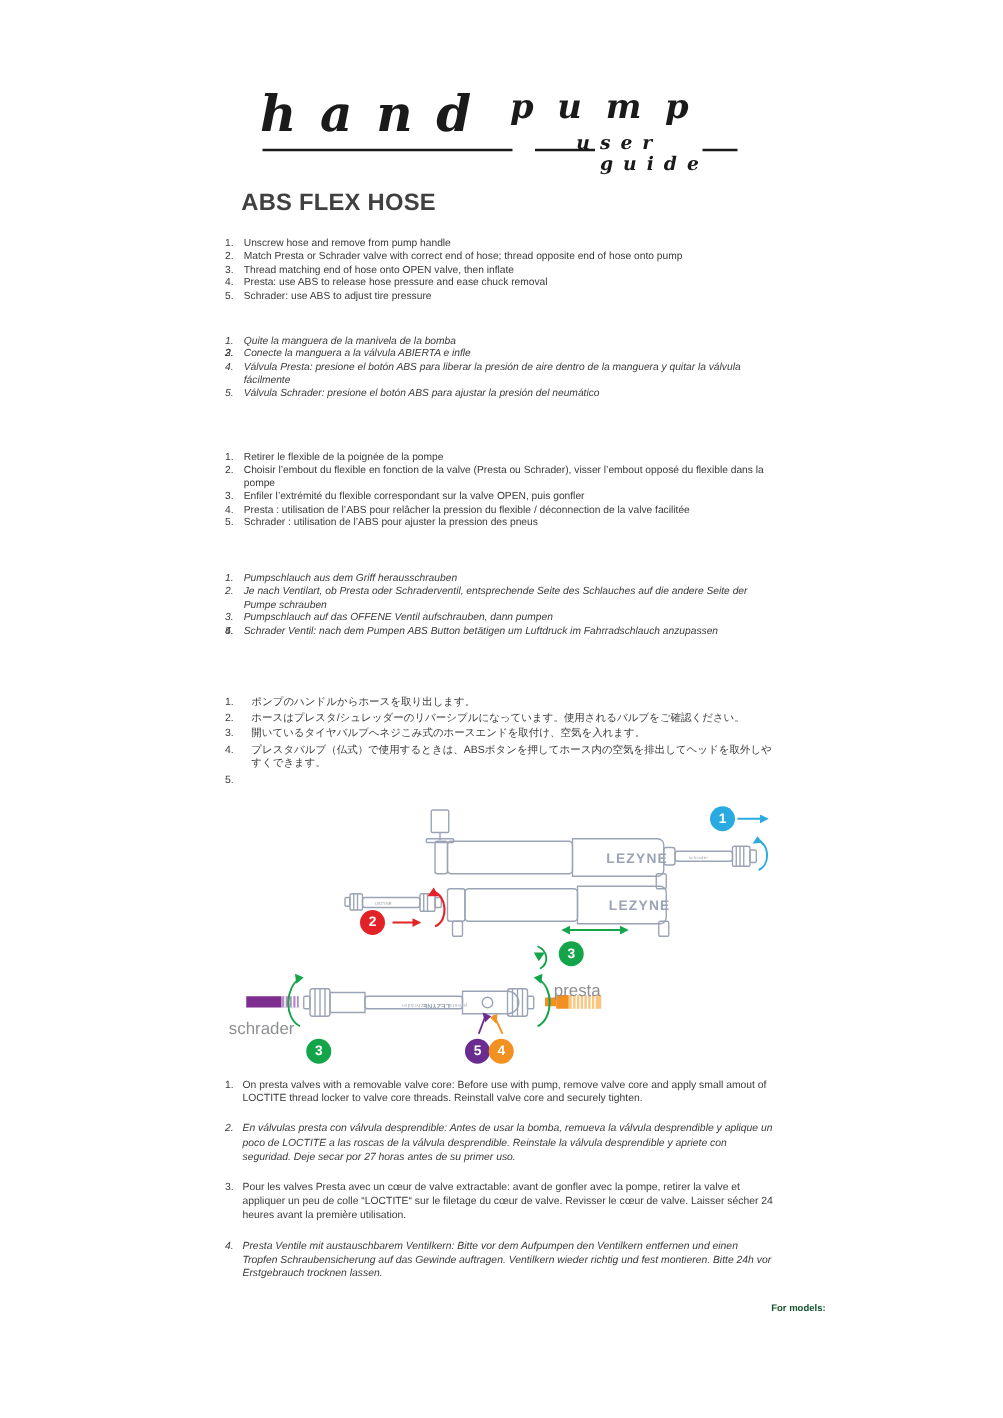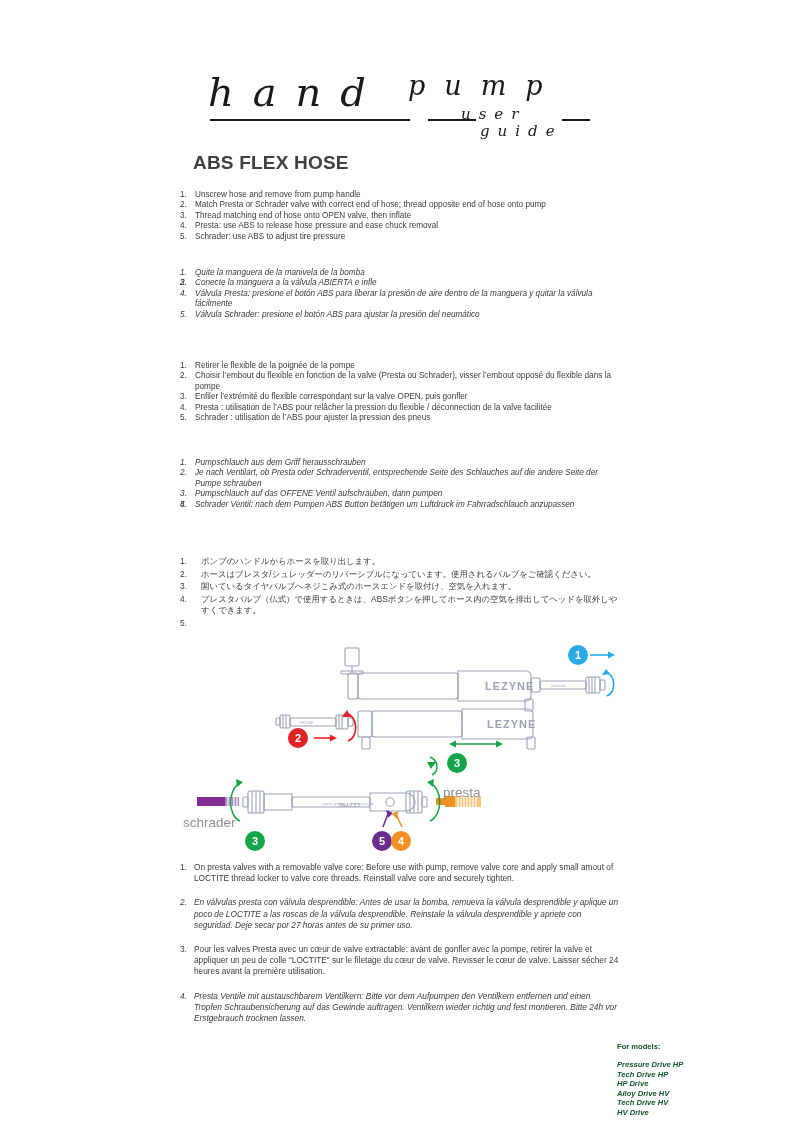--- a/index.html
+++ b/index.html
@@ -20,21 +20,21 @@
   .masthead {
     position: absolute;
     left: 180px;
     top: 72px;
     width: 440px;
     height: 80px;
   }
   .mast-word {
     position: absolute;
     font-family: "DejaVu Serif", serif;
-    font-weight: normal;
+    font-weight: bold;
     font-style: italic;
     color: #1a1a1a;
     line-height: 1;
   }
   .mast-hand {
     left: 28px;
     top: 0px;
     font-size: 40px;
     letter-spacing: 19px;
   }
@@ -460,23 +460,15 @@
       <span>Pour les valves Presta avec un cœur de valve extractable: avant de gonfler avec la pompe, retirer la valve et appliquer un peu de colle “LOCTITE“ sur le filetage du cœur de valve. Revisser le cœur de valve. Laisser sécher 24 heures avant la première utilisation.</span>
     </div>
     <div class="note it">
       <span class="num">4.</span>
       <span>Presta Ventile mit austauschbarem Ventilkern: Bitte vor dem Aufpumpen den Ventilkern entfernen und einen Tropfen Schraubensicherung auf das Gewinde auftragen. Ventilkern wieder richtig und fest montieren. Bitte 24h vor Erstgebrauch trocknen lassen.</span>
     </div>
   </div>
 
   <div class="models">
     <div class="models-head">For models:</div>
-    <div class="models-list">
-      <div>Pressure Drive HP</div>
-      <div>Tech Drive HP</div>
-      <div>HP Drive</div>
-      <div>Alloy Drive HV</div>
-      <div>Tech Drive HV</div>
-      <div>HV Drive</div>
-    </div>
   </div>
 
 </div>
 
 </body></html>

